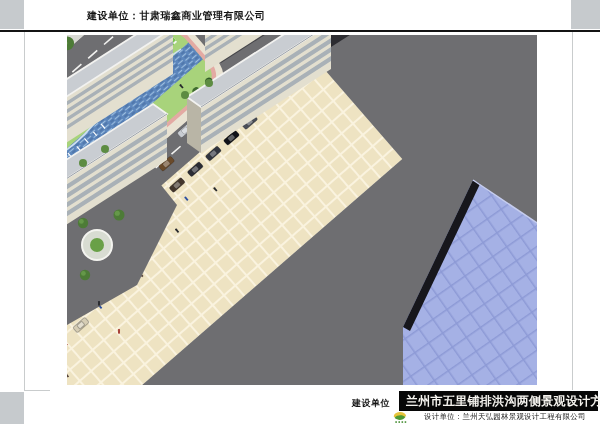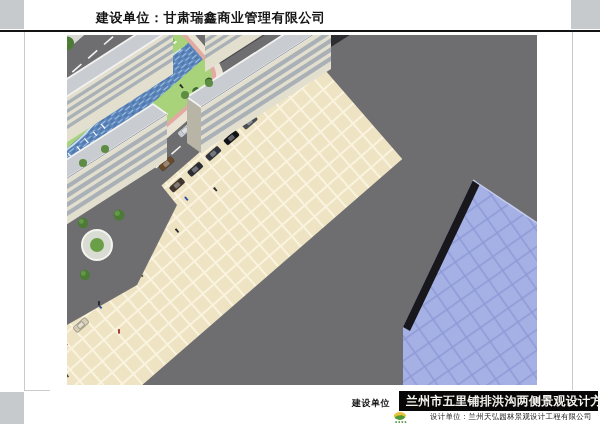--- a/index.html
+++ b/index.html
@@ -7,28 +7,28 @@
   .sheet{position:relative;width:600px;height:424px;background:var(--sheet_bg,#fff);overflow:hidden;}
   .abs{position:absolute;}
   .corner{background:var(--frame_corner,#c6cacd);}
   .corner-tl{left:0;top:0;width:24px;height:29px;}
   .corner-tr{left:571px;top:0;width:29px;height:29px;}
   .corner-bl{left:0;top:392px;width:24px;height:32px;}
   .rule-top{left:0;top:30px;width:600px;height:2px;background:var(--frame_rule,#141414);}
   .hairline-v{top:32px;width:1px;height:358px;background:var(--frame_hairline,#c9cccd);}
   .hl-left{left:24px;} .hl-right{left:572px;}
   .tick-bl{left:24px;top:390px;width:26px;height:1px;background:var(--frame_hairline,#c9cccd);}
-  .client-label{left:96px;top:9px;font-size:13px;font-weight:bold;letter-spacing:.5px;color:var(--label_text,#141414);}
+  .client-label{left:87px;top:9px;font-size:10px;font-weight:bold;letter-spacing:.5px;color:var(--label_text,#141414);}
   .render{left:67px;top:35px;width:470px;height:350px;background:#6e6e71;overflow:hidden;}
   .render svg{display:block;}
   .view-label{left:352px;top:397px;font-size:9px;font-weight:bold;letter-spacing:.5px;color:var(--label_text,#141414);}
   .title-bar{left:399px;top:391px;width:199px;height:20px;background:var(--title_bar_bg,#070707);
     color:var(--title_bar_text,#f5f3ee);font-family:"Liberation Serif",serif;font-weight:bold;
     font-size:12px;line-height:20px;padding-left:7px;letter-spacing:.3px;box-sizing:border-box;white-space:nowrap;}
-  .design-row{left:392px;top:410px;display:flex;align-items:center;gap:22px;}
+  .design-row{left:392px;top:410px;display:flex;align-items:center;gap:16px;}
   .design-text{font-size:7.5px;color:#1a1a1a;letter-spacing:.2px;white-space:nowrap;}
   .logo{width:16px;height:14px;}
 </style>
 </head>
 <body>
 
 <div class="sheet">
 
   <div class="abs corner corner-tl"></div>
   <div class="abs corner corner-tr"></div>

